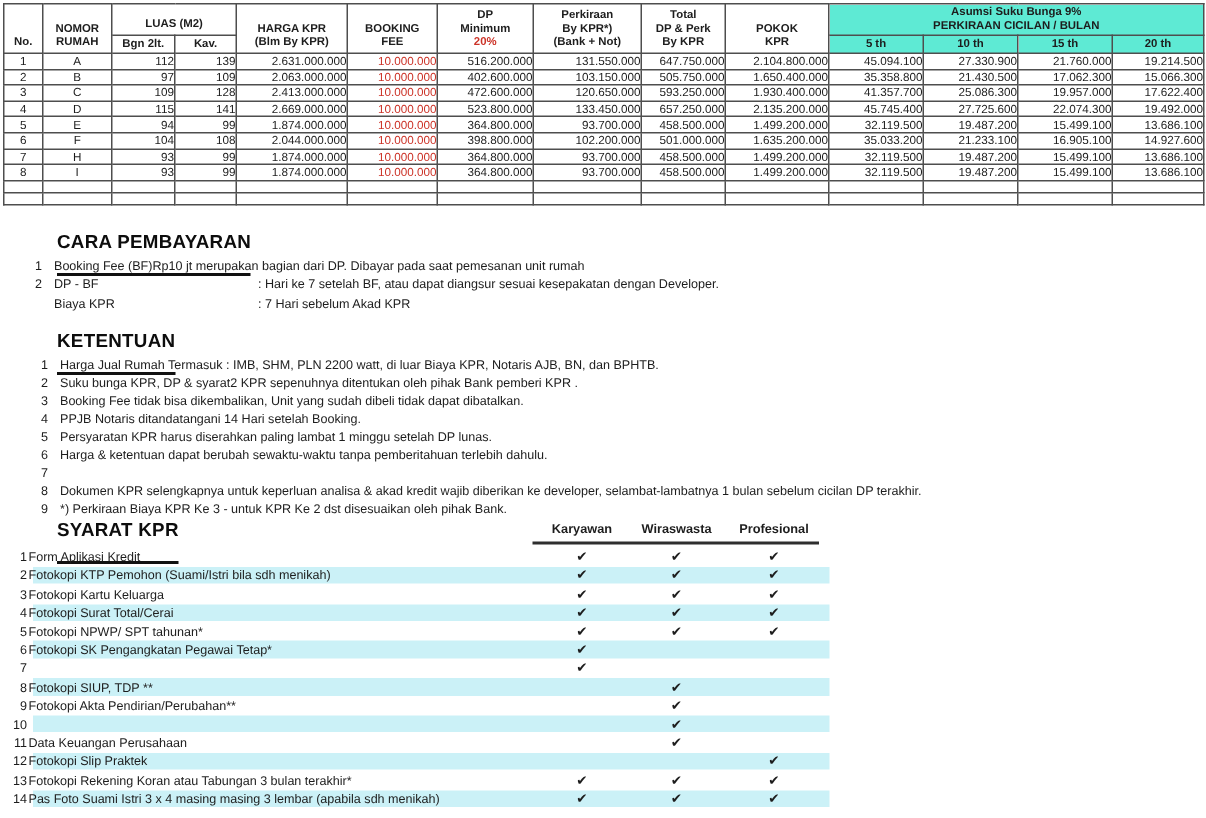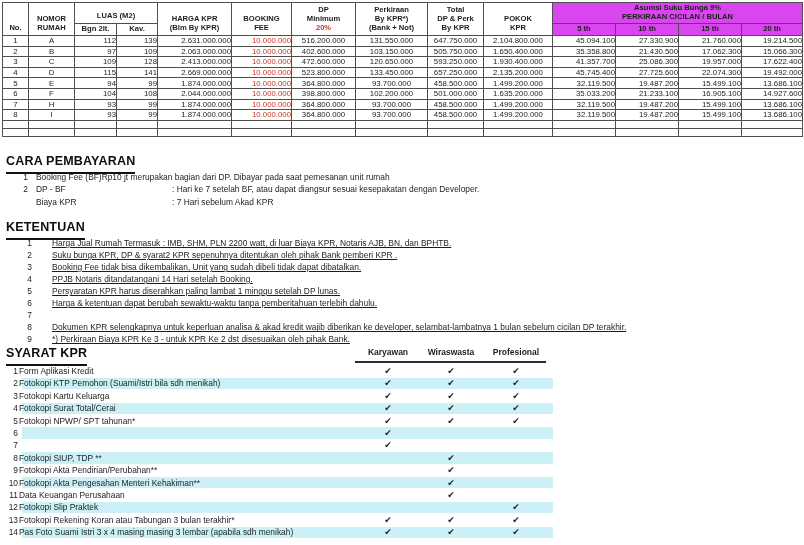--- a/index.html
+++ b/index.html
@@ -15,46 +15,46 @@
   }
   #main-table th,#main-table td{
     border:1px solid #4e4e4e;padding:0;overflow:hidden;white-space:nowrap;
   }
   #main-table th{
     font-size:7.6px;font-weight:bold;text-align:center;line-height:1.18;
   }
   #main-table .vb{vertical-align:bottom;padding-bottom:2px;}
   #main-table .mid{vertical-align:middle;}
   .pre{display:block;white-space:pre-line;}
-  .green{background:#d946ef;}
+  .green{background:#5eead4;}
   .red{color:#cc3328;}
   #main-table thead tr:first-child{height:21px;}
   #main-table thead tr:last-child{height:12px;}
   #main-table .drow td{height:9.6px;vertical-align:middle;}
   #main-table .erow td{height:7px;}
   .c{text-align:center;}
   .r{text-align:right;}
   .pad9{padding-right:9px;margin-left:35px;}
   .pad7{padding-right:7px;}
   .pad4{padding-right:4px;}
-  .pad3{padding-right:3px;text-align:center;}
+  .pad3{padding-right:3px;}
   
   .sec-title{
-    position:absolute;left:6px;font-weight:bold;font-size:12.5px;color:#0d0d0d;
-    border-bottom:2px solid #111;padding-bottom:4px;letter-spacing:.2px;white-space:nowrap;
+    position:absolute;left:38px;font-weight:bold;font-size:12.5px;color:#0d0d0d;
+    border-bottom:2px solid #111;padding-bottom:14px;letter-spacing:.2px;white-space:nowrap;
   }
   
   .list{position:absolute;left:0;width:804px;font-size:8.4px;}
   .lrow{position:relative;height:12.4px;line-height:11px;white-space:nowrap;}
   .cara-num{position:absolute;left:18px;width:10px;text-align:right;}
   .cara-text{position:absolute;left:36px;}
   .cara-def{position:absolute;left:172px;}
   #ketentuan-items .lrow{height:12.05px;}
   .ket-num{position:absolute;left:20px;width:12px;text-align:right;}
-  .ket-text{position:absolute;left:52px;text-decoration:underline;}
+  .ket-text{position:absolute;left:40px;}
   
   .syarat-col{position:absolute;top:347px;width:62px;text-align:center;
     font-weight:bold;font-size:8.5px;white-space:nowrap;}
   #syarat-underline{position:absolute;left:355px;top:361px;width:191px;height:2px;background:#2e2e2e;}
   #syarat-rows{position:absolute;left:3px;top:365px;width:550px;font-size:8.4px;}
   .srow{position:relative;height:12.4px;line-height:12.4px;white-space:nowrap;}
   .srow::before{content:"";position:absolute;left:19px;right:0;top:.5px;height:11.4px;background:transparent;}
   div.srow:nth-of-type(even)::before{background:#cbf1f7;}
   .srow span{position:absolute;z-index:1;}
   .s-num{left:0;width:15px;text-align:right;}
@@ -426,20 +426,21 @@
       <div class="srow">
         <span class="s-num">5</span>
         <span class="s-text">Fotokopi NPWP/ SPT tahunan*</span>
         <span class="s-chk k">✔</span>
         <span class="s-chk w">✔</span>
         <span class="s-chk p">✔</span>
       </div>
 
       <div class="srow">
         <span class="s-num">6</span>
+        <span class="s-text">Fotokopi SK Pengangkatan Pegawai Tetap*</span>
         <span class="s-chk k">✔</span>
         <span class="s-chk w"></span>
         <span class="s-chk p"></span>
       </div>
 
       <div class="srow">
         <span class="s-num">7</span>
         <span class="s-chk k">✔</span>
         <span class="s-chk w"></span>
         <span class="s-chk p"></span>
@@ -456,21 +457,20 @@
       <div class="srow">
         <span class="s-num">9</span>
         <span class="s-text">Fotokopi Akta Pendirian/Perubahan**</span>
         <span class="s-chk k"></span>
         <span class="s-chk w">✔</span>
         <span class="s-chk p"></span>
       </div>
 
       <div class="srow">
         <span class="s-num">10</span>
-        <span class="s-text">Fotokopi Akta Pengesahan Menteri Kehakiman**</span>
         <span class="s-chk k"></span>
         <span class="s-chk w">✔</span>
         <span class="s-chk p"></span>
       </div>
 
       <div class="srow">
         <span class="s-num">11</span>
         <span class="s-text">Data Keuangan Perusahaan</span>
         <span class="s-chk k"></span>
         <span class="s-chk w">✔</span>

